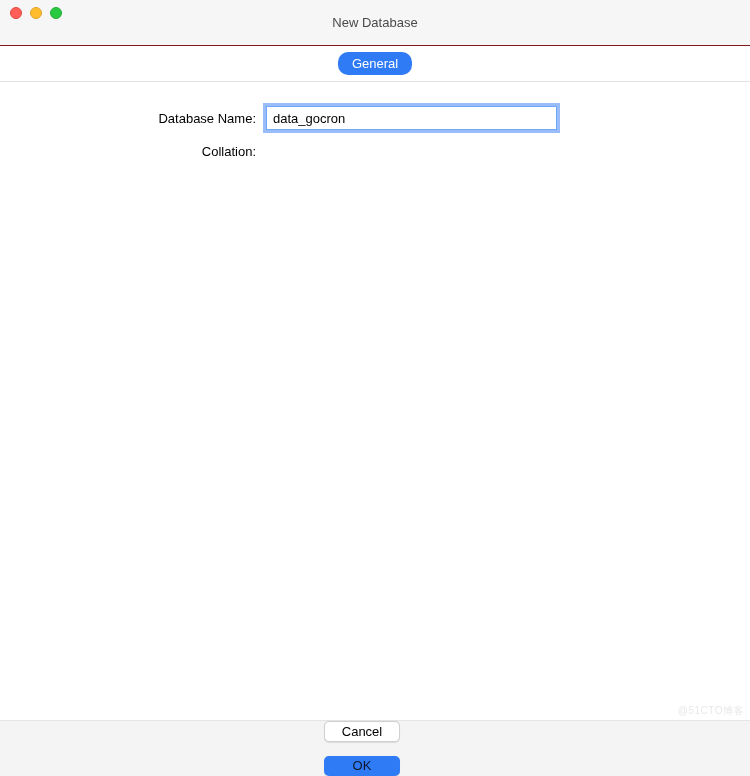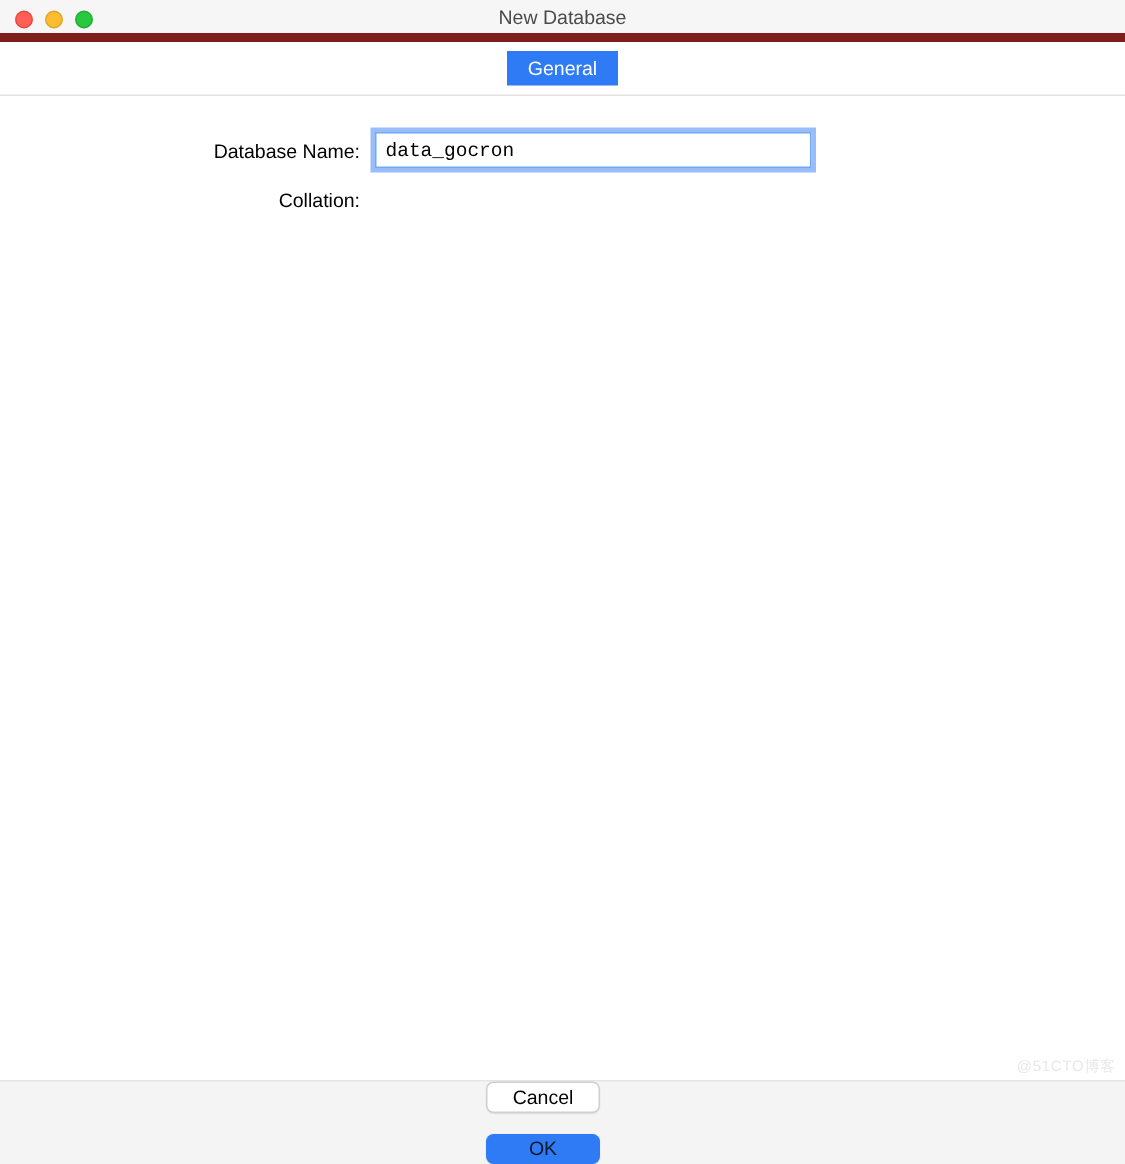--- a/index.html
+++ b/index.html
@@ -10,23 +10,23 @@
     body {
       font-family: -apple-system, BlinkMacSystemFont, "Helvetica Neue", Arial, sans-serif;
       font-size: 13px;
       background: #ffffff;
       width: 750px;
       height: 776px;
       overflow: hidden;
       position: relative;
     }
     .titlebar {
-      height: 28px;
+      height: 46px;
       background: #f6f6f6;
-      border-bottom: 6px solid #7f1d1d;
+      border-bottom: 1px solid #7f1d1d;
       position: relative;
       display: flex;
       align-items: center;
       justify-content: center;
     }
     .traffic-lights {
       position: absolute;
       left: 10px;
       top: 7px;
       display: flex;
@@ -49,29 +49,29 @@
       height: 36px;
       display: flex;
       align-items: center;
       justify-content: center;
       border-bottom: 1px solid #e2e2e2;
     }
     .tab-button {
       background: #2f7bf5;
       color: #ffffff;
       border: none;
-      border-radius: 0;
+      border-radius: 10px;
       padding: 4px 14px;
       font-size: 13px;
       cursor: pointer;
       font-family: inherit;
     }
     .form-area {
       padding-top: 24px;
-      padding-left: 0;
+      padding-left: 16px;
     }
     .form-row {
       display: flex;
       align-items: center;
       margin-bottom: 14px;
     }
     .form-label {
       width: 250px;
       text-align: right;
       padding-right: 10px;
@@ -83,21 +83,21 @@
       width: 291px;
     }
     .text-input {
       width: 100%;
       height: 24px;
       padding: 2px 6px;
       font-size: 13px;
       border: 1px solid #c8c8c8;
       border-radius: 0;
       outline: none;
-      font-family: Liberation Mono, monospace;
+      font-family: Liberation Sans, sans-serif;
       color: #000;
       background: #fff;
     }
     .text-input.focused {
       box-shadow: 0 0 0 3px rgba(69, 133, 245, 0.55);
       border-color: #6ea8f7;
     }
     .select-wrapper {
       position: relative;
       width: 291px;

